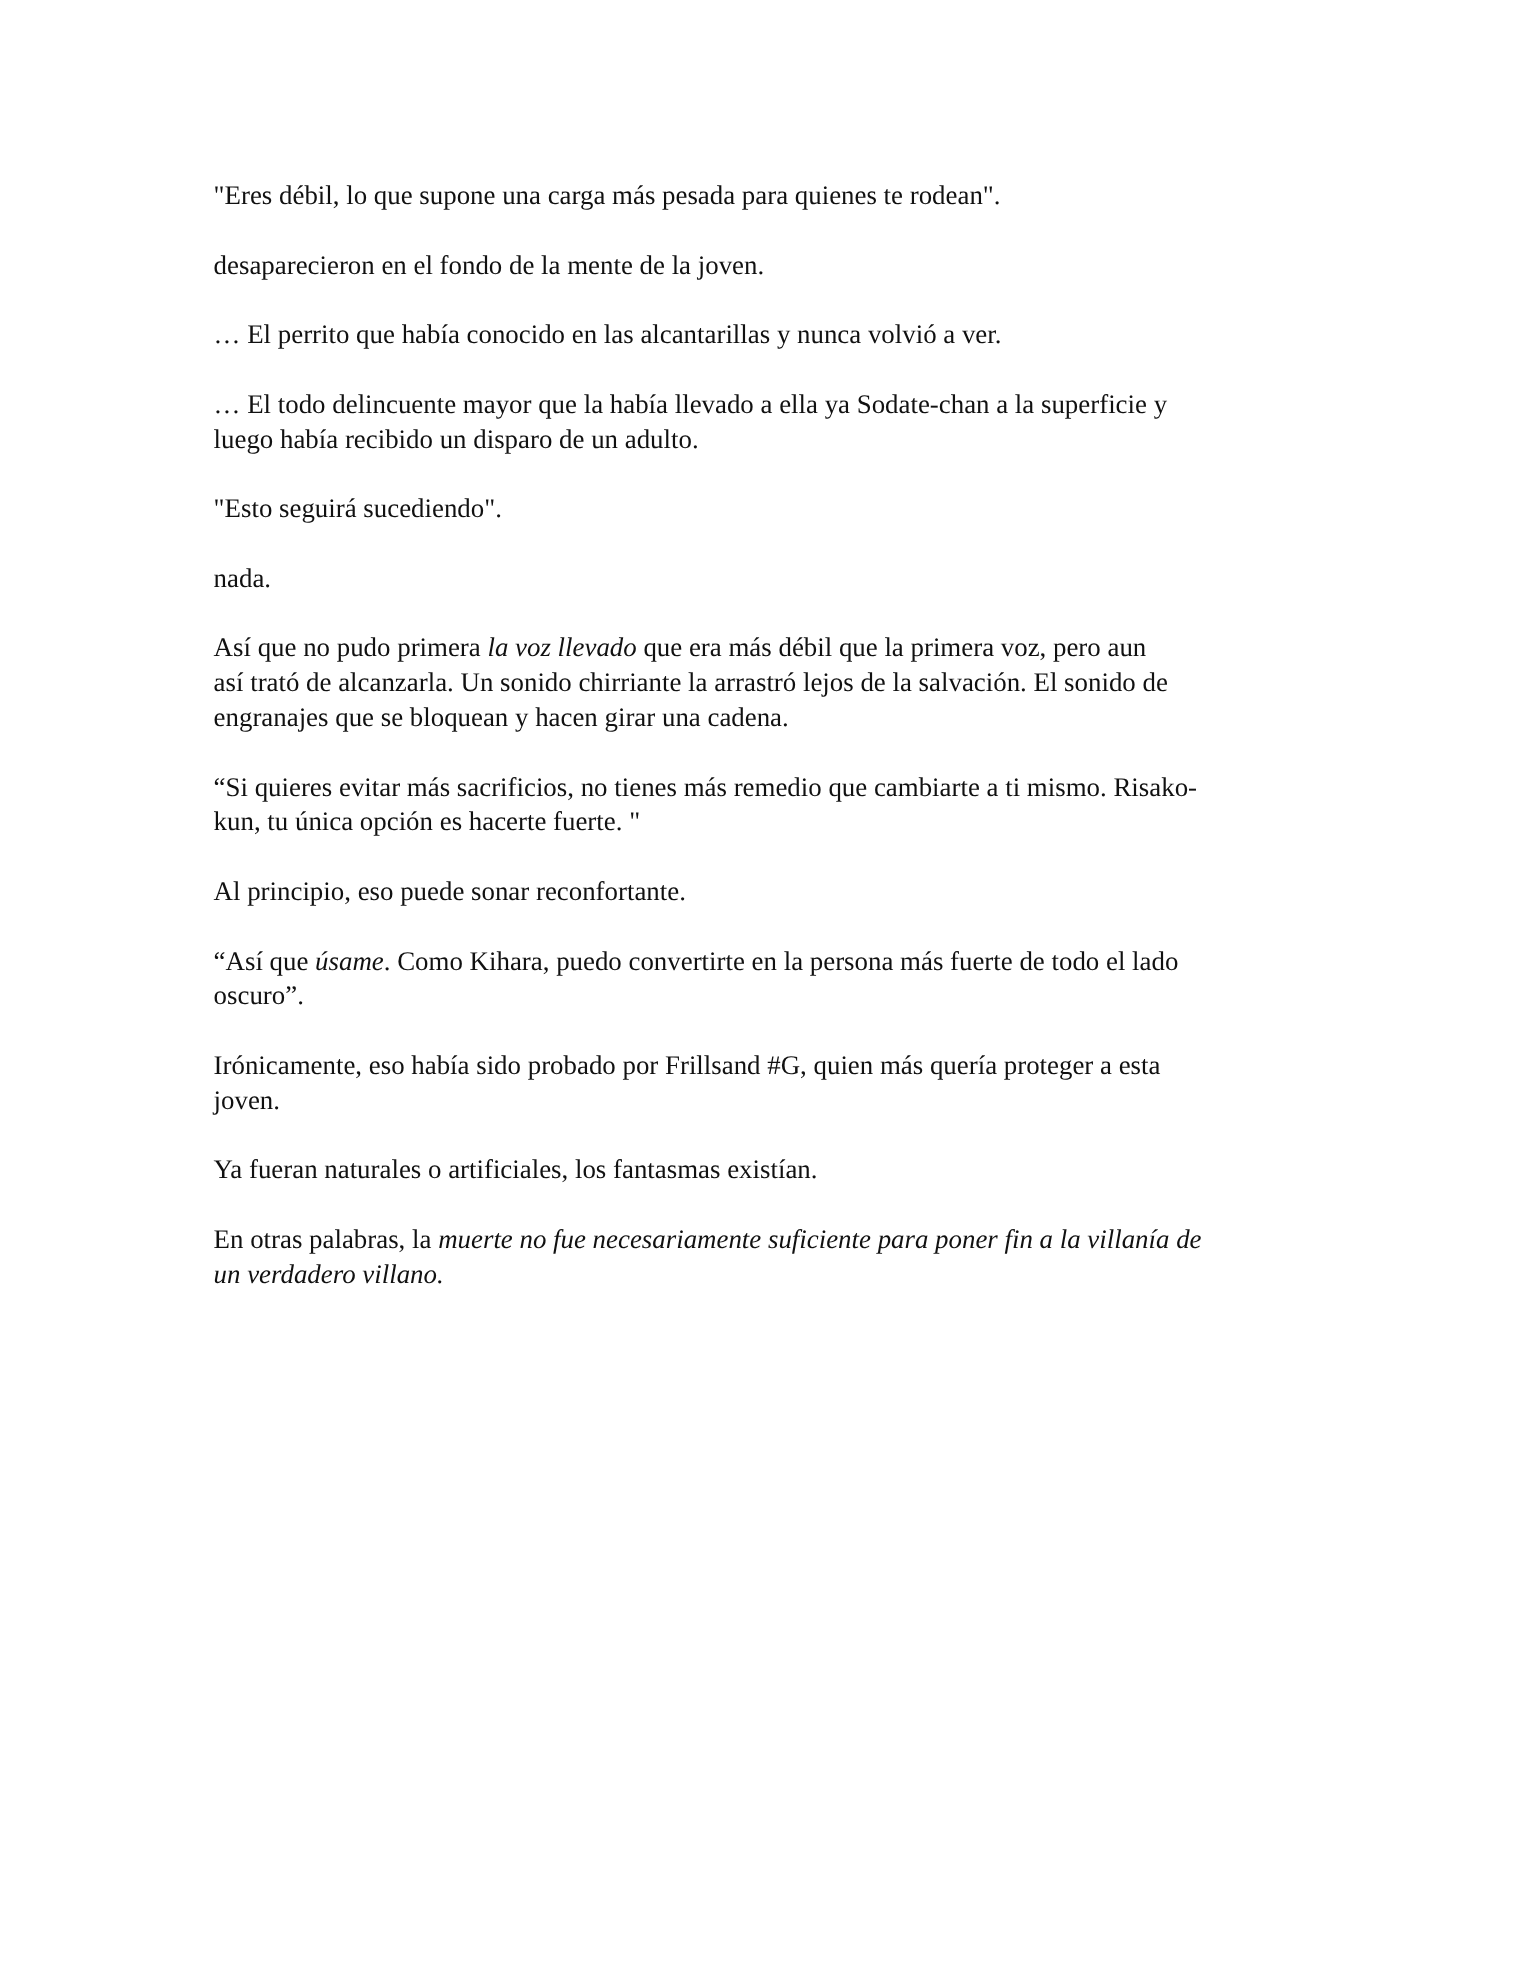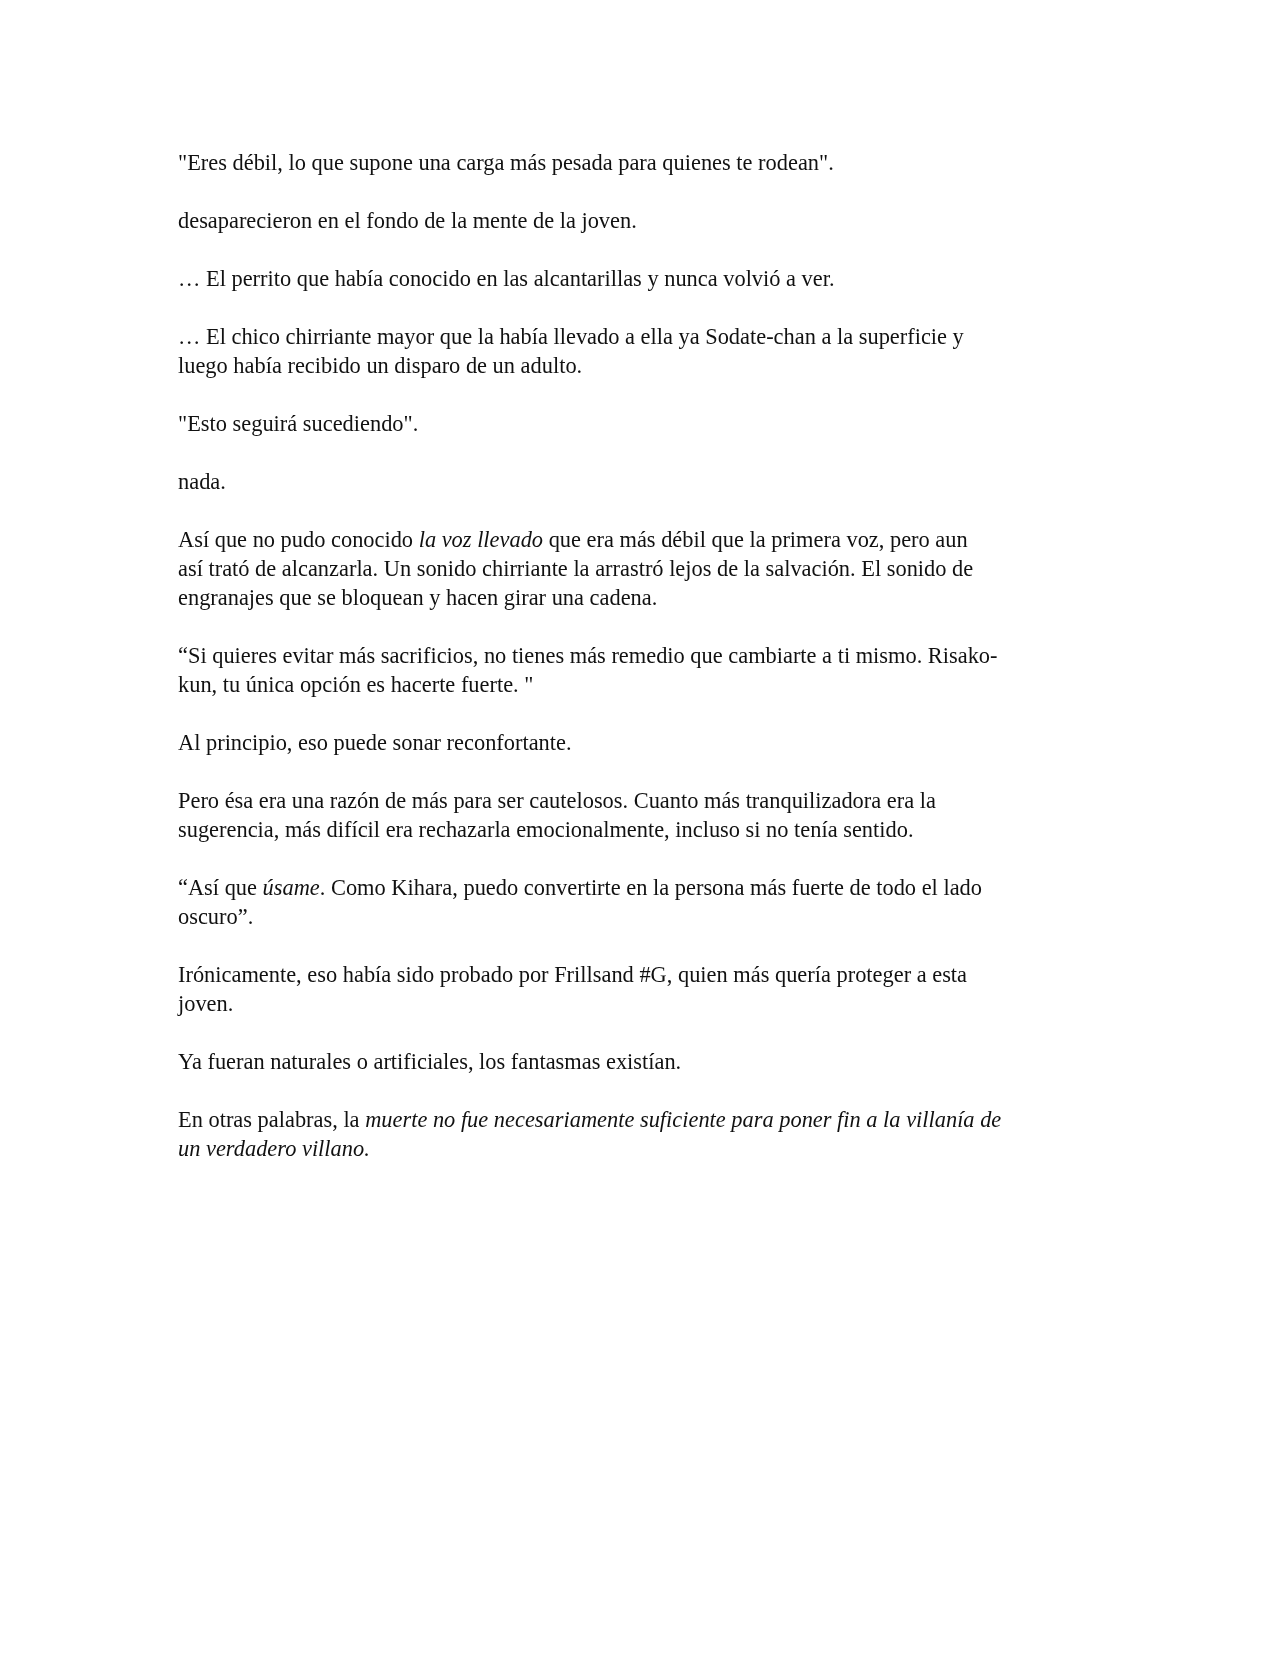--- a/index.html
+++ b/index.html
@@ -25,44 +25,40 @@
     <p class="para">
       <span class="line"><span>"Eres débil, lo que supone una carga más pesada para quienes te rodean".</span></span>
     </p>
     <p class="para">
       <span class="line"><span>desaparecieron en el fondo de la mente de la joven.</span></span>
     </p>
     <p class="para">
       <span class="line"><span>… El perrito que había conocido en las alcantarillas y nunca volvió a ver.</span></span>
     </p>
     <p class="para">
-      <span class="line"><span>… El chico chirriante mayor que la había llevado a ella ya Sodate-chan a la superficie y</span></span>
+      <span class="line"><span>… El todo delincuente mayor que la había llevado a ella ya Sodate-chan a la superficie y</span></span>
       <span class="line"><span>luego había recibido un disparo de un adulto.</span></span>
     </p>
     <p class="para">
       <span class="line"><span>"Esto seguirá sucediendo".</span></span>
     </p>
     <p class="para">
       <span class="line"><span>nada.</span></span>
     </p>
     <p class="para">
-      <span class="line"><span>Así que no pudo conocido </span><em>la voz llevado</em><span> que era más débil que la primera voz, pero aun</span></span>
+      <span class="line"><span>Así que no pudo primera </span><em>la voz llevado</em><span> que era más débil que la primera voz, pero aun</span></span>
       <span class="line"><span>así trató de alcanzarla. Un sonido chirriante la arrastró lejos de la salvación. El sonido de</span></span>
       <span class="line"><span>engranajes que se bloquean y hacen girar una cadena.</span></span>
     </p>
     <p class="para">
       <span class="line"><span>“Si quieres evitar más sacrificios, no tienes más remedio que cambiarte a ti mismo. Risako-</span></span>
       <span class="line"><span>kun, tu única opción es hacerte fuerte. "</span></span>
     </p>
     <p class="para">
       <span class="line"><span>Al principio, eso puede sonar reconfortante.</span></span>
-    </p>
-    <p class="para">
-      <span class="line"><span>Pero ésa era una razón de más para ser cautelosos. Cuanto más tranquilizadora era la</span></span>
-      <span class="line"><span>sugerencia, más difícil era rechazarla emocionalmente, incluso si no tenía sentido.</span></span>
     </p>
     <p class="para">
       <span class="line"><span>“Así que </span><em>úsame</em><span>. Como Kihara, puedo convertirte en la persona más fuerte de todo el lado</span></span>
       <span class="line"><span>oscuro”.</span></span>
     </p>
     <p class="para">
       <span class="line"><span>Irónicamente, eso había sido probado por Frillsand #G, quien más quería proteger a esta</span></span>
       <span class="line"><span>joven.</span></span>
     </p>
     <p class="para">

